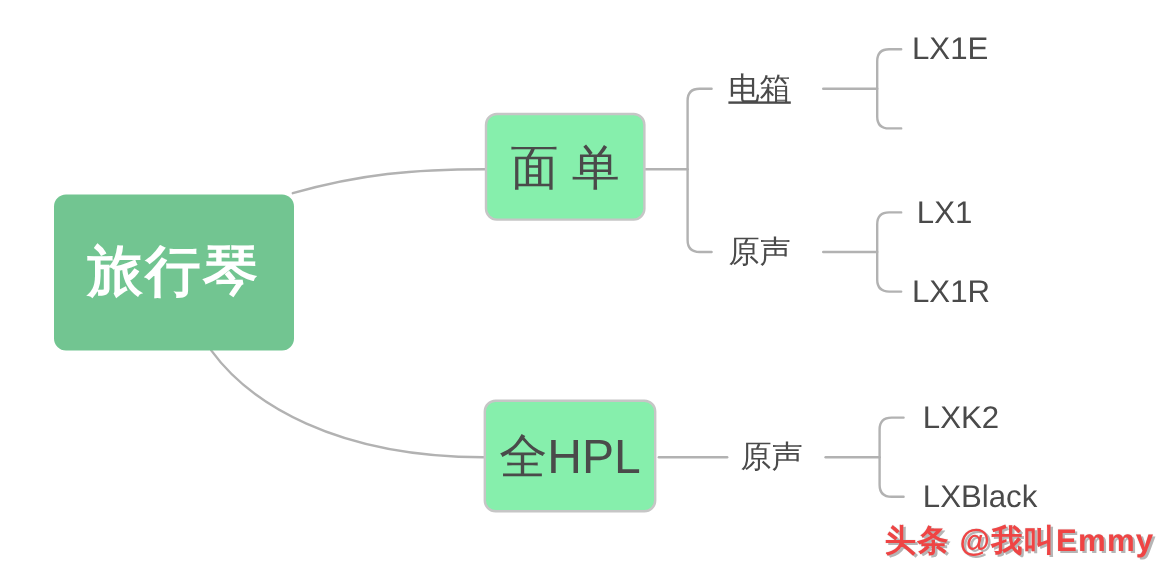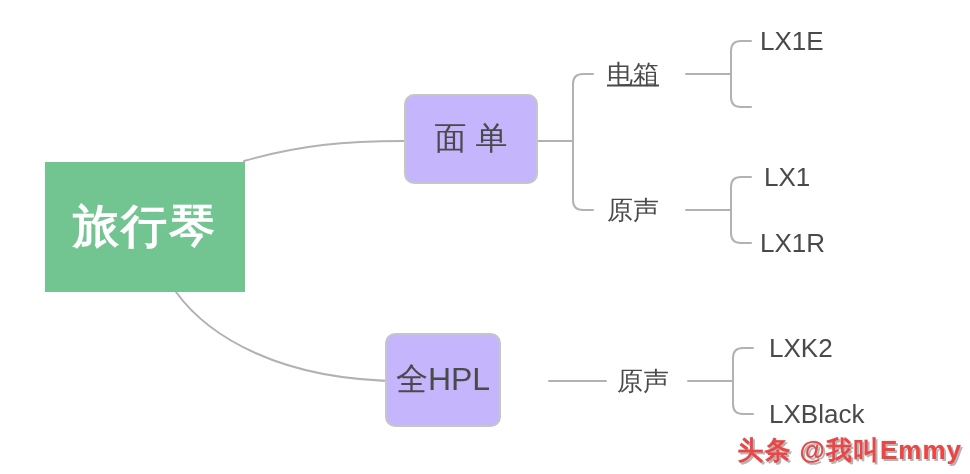--- a/index.html
+++ b/index.html
@@ -20,44 +20,44 @@
     fill: none;
     stroke: var(--line-color, #b2b2b2);
     stroke-width: 2;
     stroke-linecap: round;
   }
   .node-root {
     position: absolute;
     left: 45px; top: 162px;
     width: 200px; height: 130px;
     background: var(--root-bg, #72c591);
-    border-radius: 0;
+    border-radius: 10px;
     color: #ffffff;
     display: flex;
     align-items: center;
     justify-content: center;
     font-size: 46px;
     font-weight: bold;
     letter-spacing: 2px;
   }
   .node-box {
     position: absolute;
-    background: #c4b5fd;
+    background: #86efac;
     border: 2px solid var(--box-border, #c6c6c6);
     border-radius: 10px;
     display: flex;
     align-items: center;
     justify-content: center;
     color: var(--text-color, #4a4a4a);
-    font-size: 32px;
+    font-size: 40px;
     box-sizing: border-box;
     white-space: pre;
   }
   .box-miandan { left: 404px; top: 94px;  width: 134px; height: 90px; }
-  .box-hpl     { left: 385px; top: 333px; width: 116px; height: 94px; }
+  .box-hpl     { left: 403px; top: 333px; width: 144px; height: 94px; }
   .leaf-label {
     position: absolute;
     transform: translateY(-50%);
     font-size: 26px;
     color: var(--text-color, #4a4a4a);
     white-space: nowrap;
   }
   .watermark {
     position: absolute;
     right: 8px;

